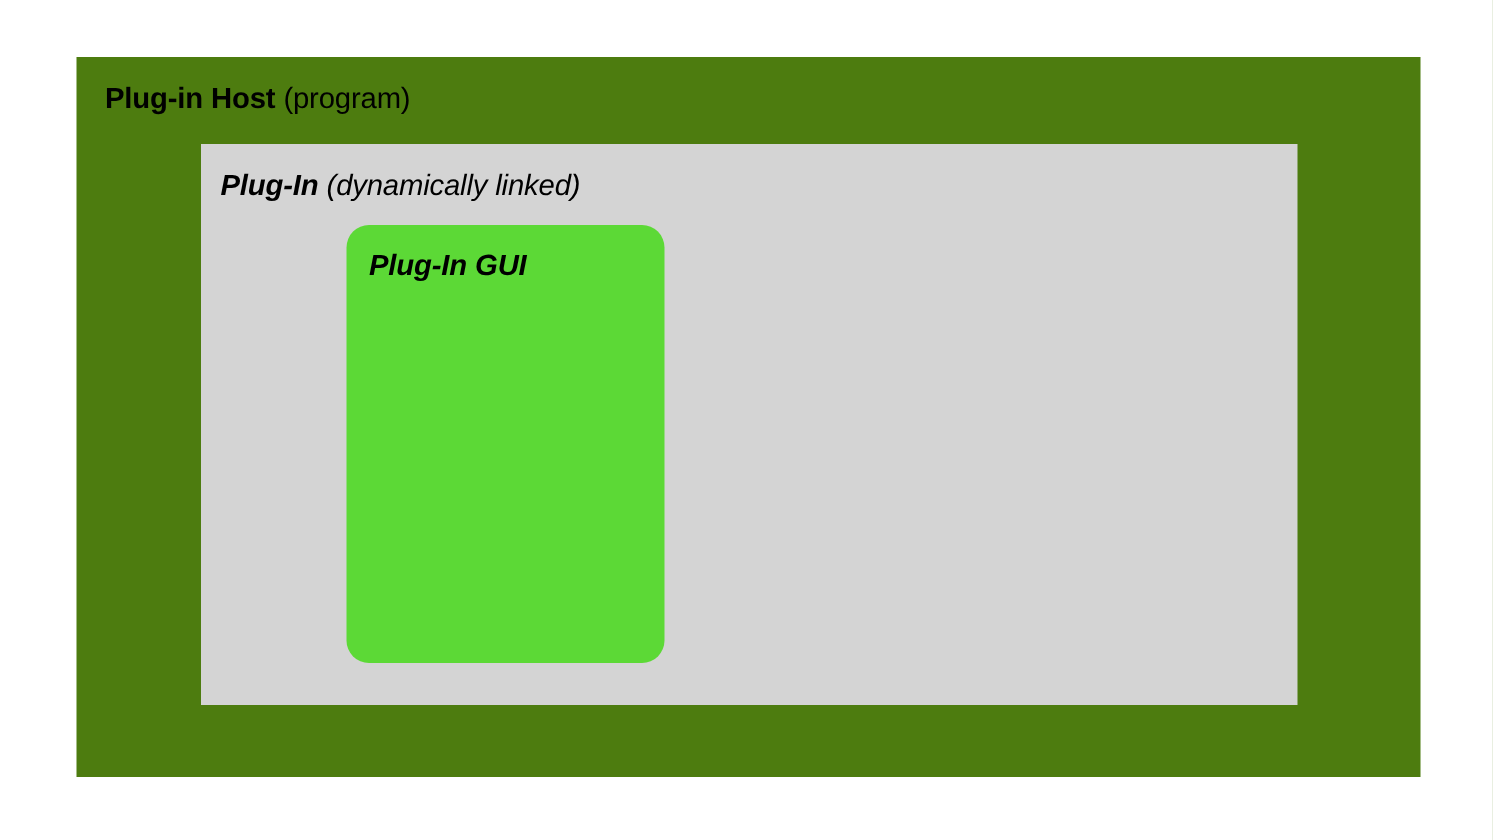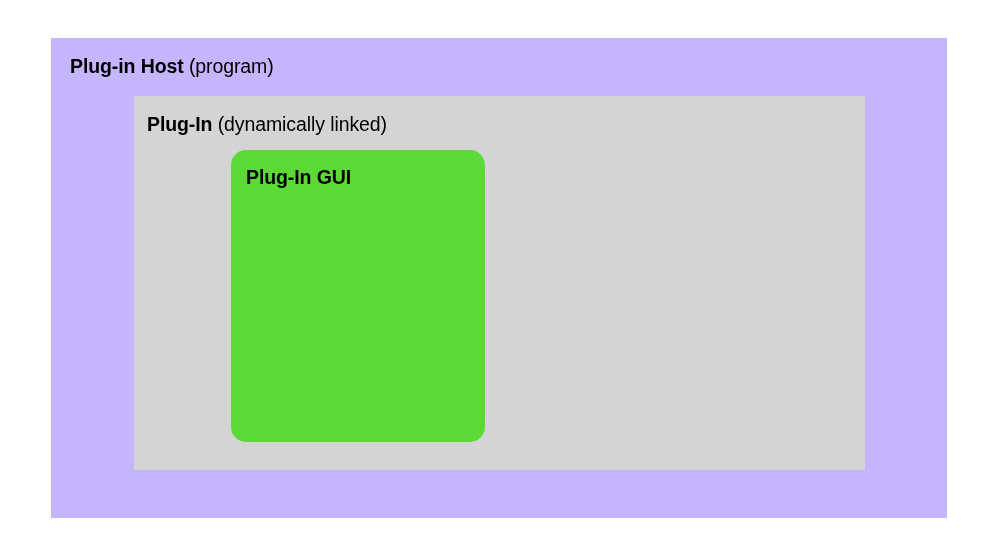--- a/index.html
+++ b/index.html
@@ -49,20 +49,21 @@
   
   .plugin-box {
     position: absolute;
     left: 83px;
     top: 58px;
     width: 731px;
     height: 374px;
     background: #d4d4d4;
     border-radius: 0;
     box-sizing: border-box;
+    font-style: italic;
   }
 
   .plugin-label {
     position: absolute;
     left: 13px;
     top: 16px;
     font-size: 19.5px;
     line-height: 24px;
     color: #000000;
     white-space: nowrap;
@@ -73,21 +74,21 @@
   .module-box {
     position: absolute;
     top: 54px;
     height: 292px;
     border-radius: 15px;
     box-sizing: border-box;
   }
 
   .module-gui {
     left: 97px;
-    width: 254px;
+    width: 212px;
   }
 
   .module-dsp {
     left: 367px;
     width: 267px;
   }
 
   .module-label {
     position: absolute;
     left: 15px;
@@ -105,21 +106,21 @@
   }
   .lbl-reg {
     font-weight: normal;
   }
 </style>
 </head>
 <body>
 
 <div id="canvas" style="background: rgb(255, 255, 255);">
 
-  <div class="host-box" style="background: #c4b5fd; text-align: center;">
+  <div class="host-box" style="background: #4d7c0f; text-align: center;">
 
     <div class="host-label">
       <span class="lbl-bold">Plug-in Host</span><span class="lbl-reg"> (program)</span>
     </div>
 
     <div class="plugin-box" style="background: rgb(212, 212, 212);">
 
       <div class="plugin-label">
         <span class="lbl-bold">Plug-In</span><span class="lbl-reg"> (dynamically linked)</span>
       </div>

